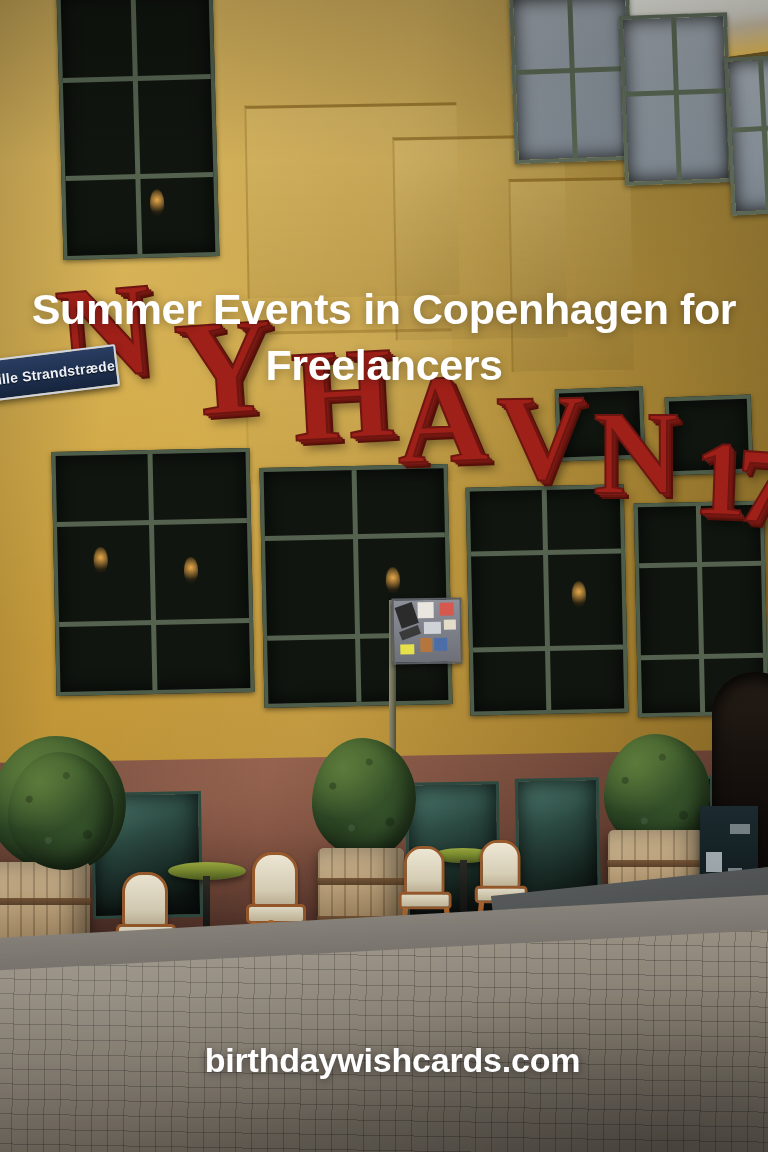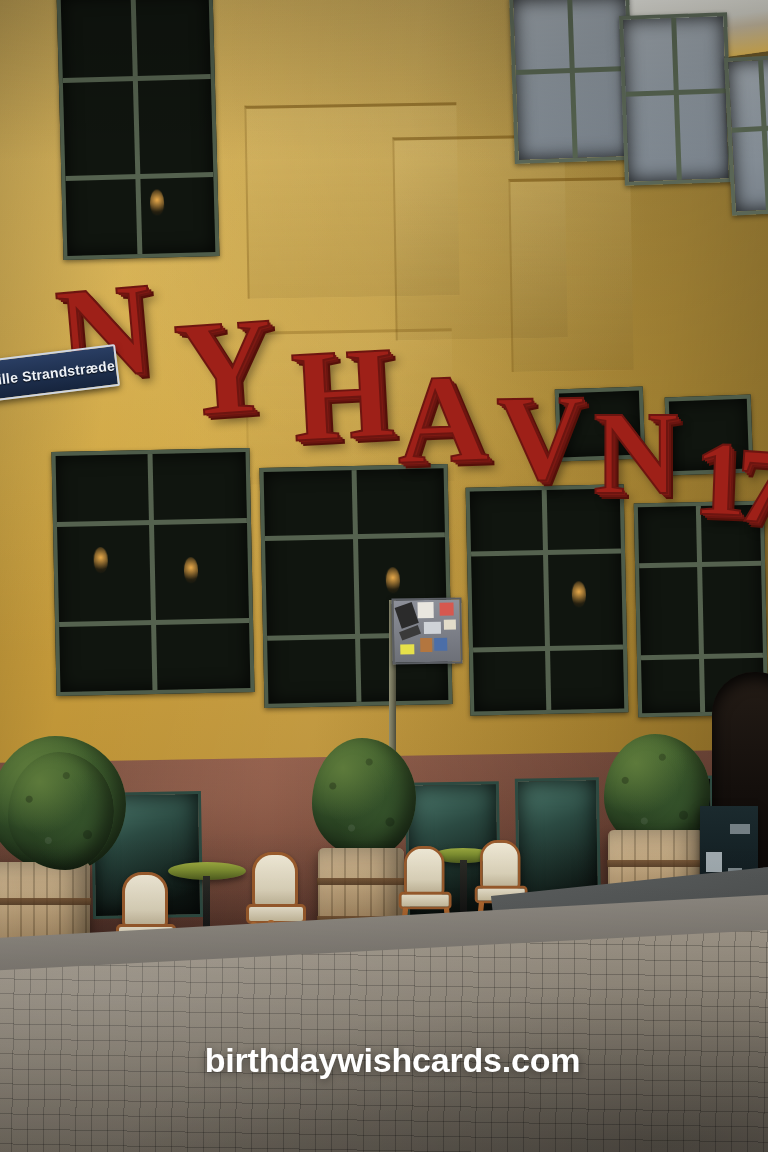--- a/index.html
+++ b/index.html
@@ -559,18 +559,19 @@
 
     <div class="asphalt"></div>
     <div class="curb"></div>
     <div class="sidewalk"></div>
     <div class="cobbles"></div>
 
     <div class="photo-grade"></div>
   </div>
 
   <div class="overlay">
+    <div class="headline">Summer Events in Copenhagen for Freelancers</div>
 
 
     <div class="watermark">birthdaywishcards.com</div>
   </div>
 
 </div>
 
 </body></html>

